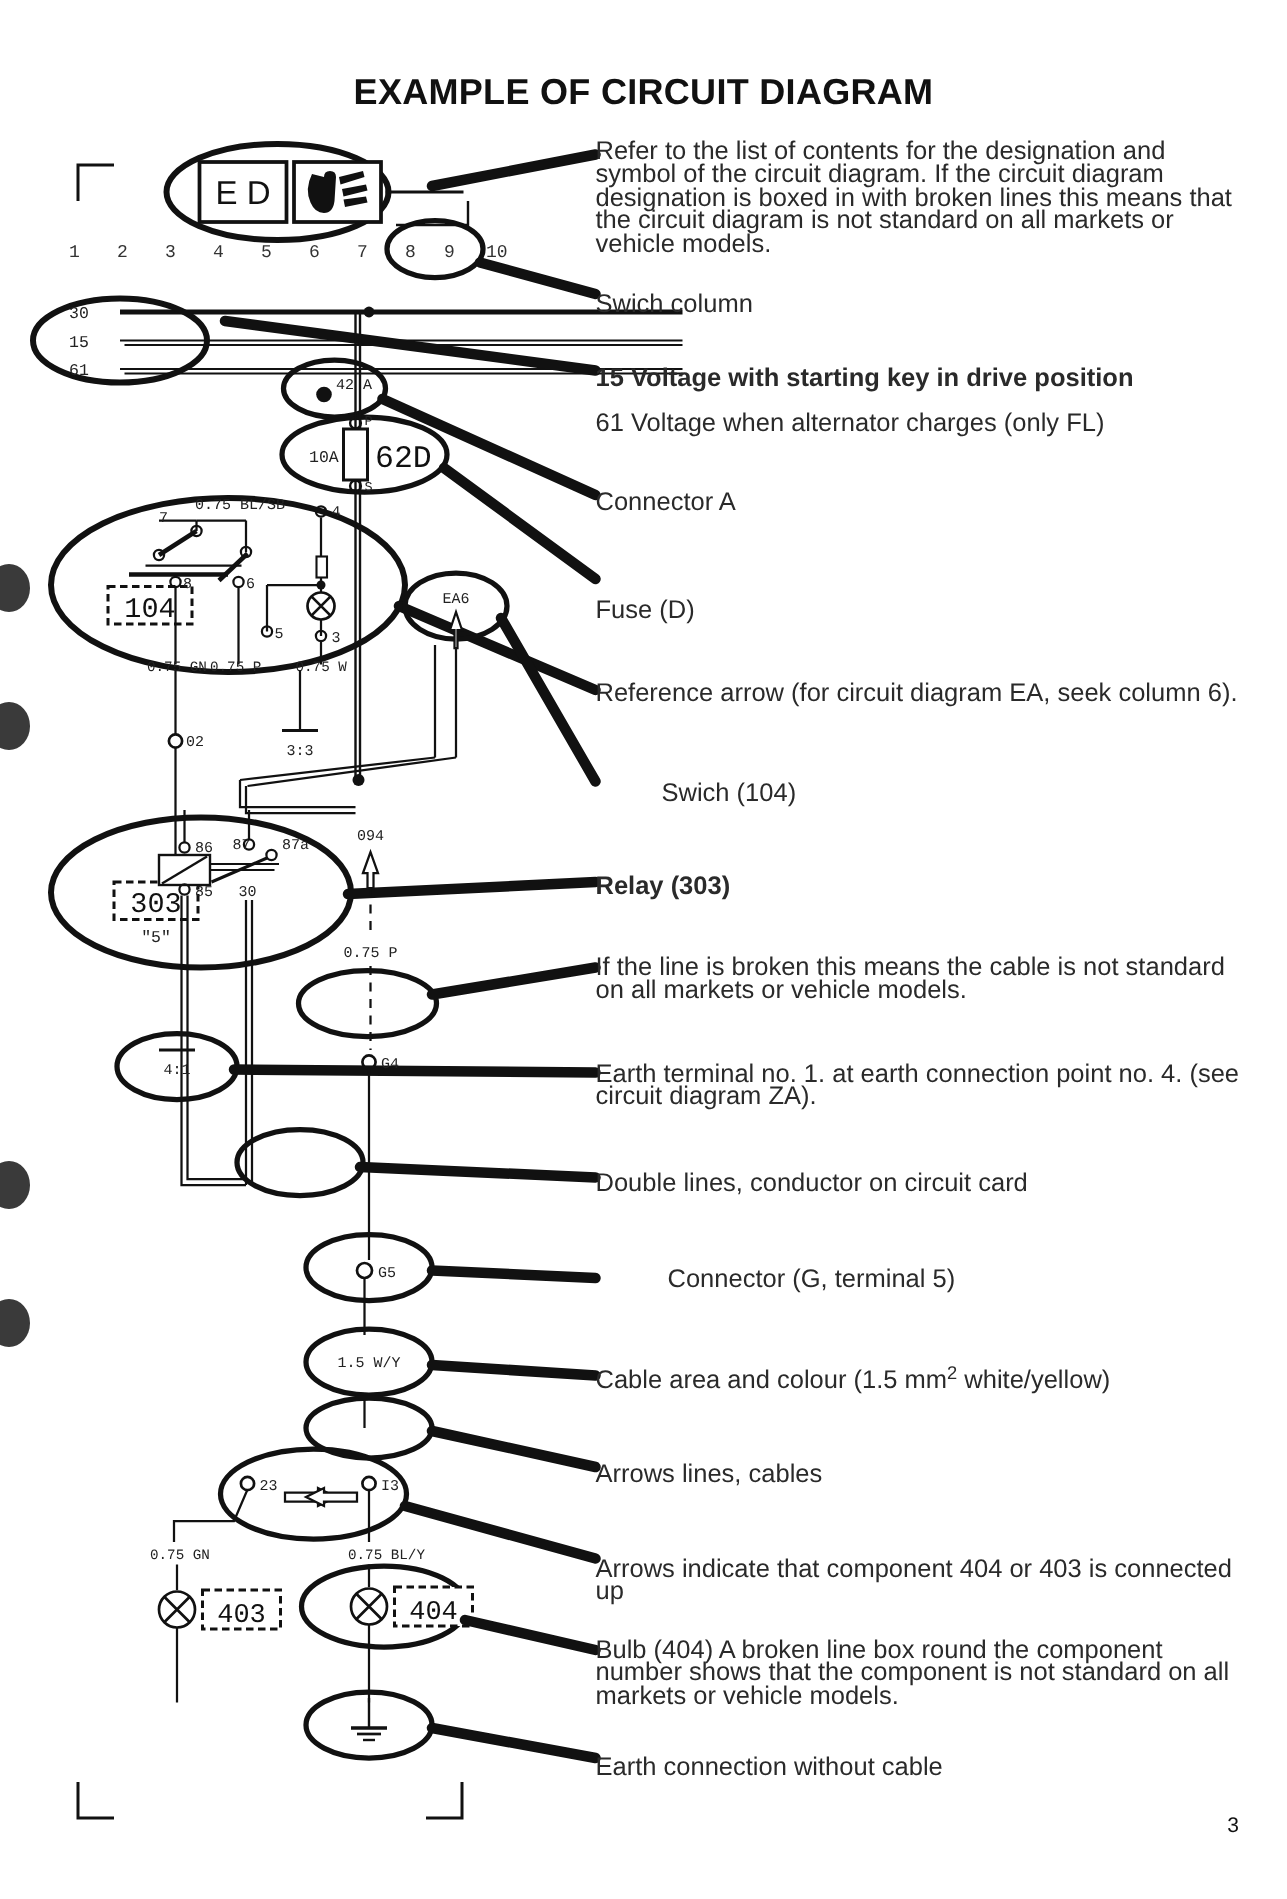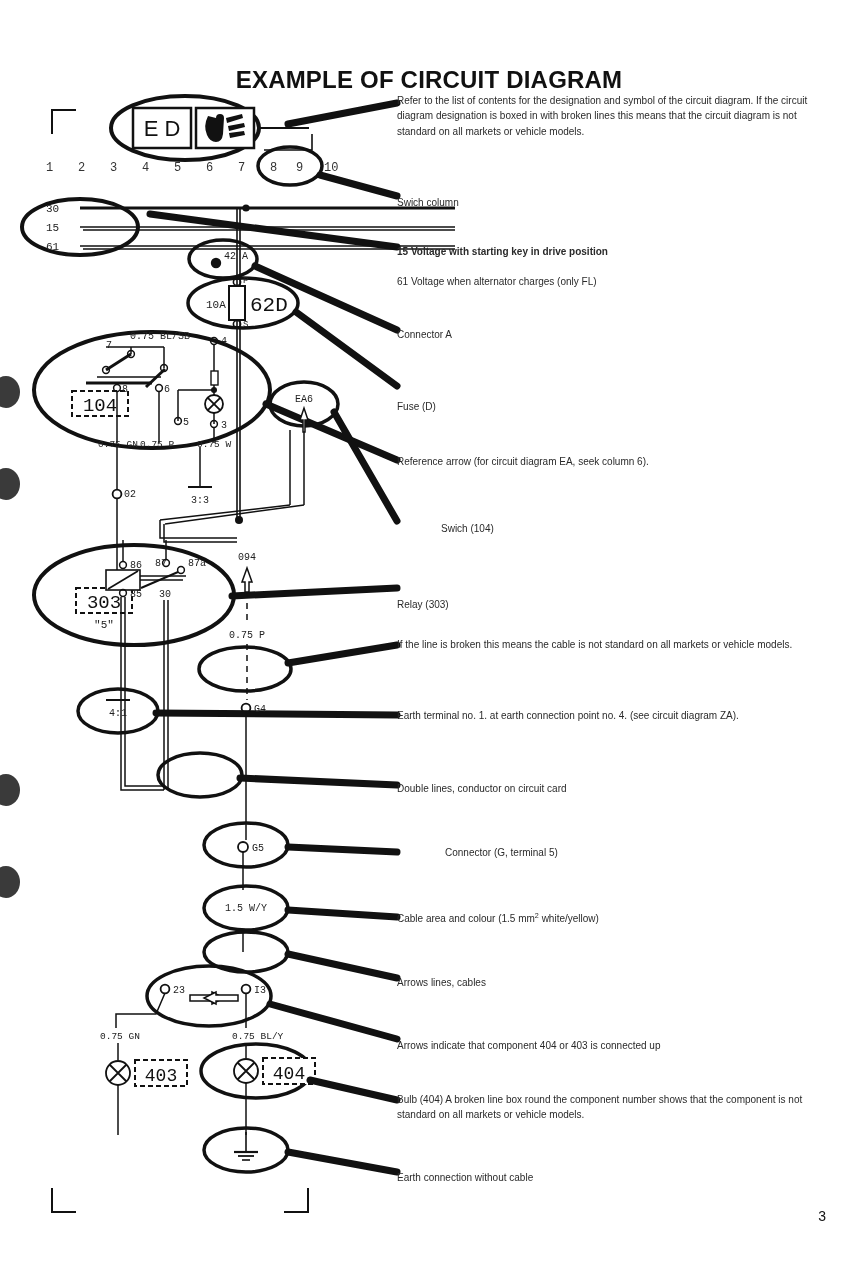--- a/index.html
+++ b/index.html
@@ -22,26 +22,25 @@
   #title {
     position: absolute;
     left: 0;
     top: 48px;
     width: 858px;
     text-align: center;
     font-size: 24px;
     font-weight: bold;
     letter-spacing: 0.2px;
     color: #111111;
-    margin-top: 18px;
   }
   
   .note {
     position: absolute;
-    font-size: 10px;
+    font-size: 17px;
     line-height: 15.4px;
     color: #2a2a2a;
     width: 436px;
     left: 397px;
   }
   
   #diagram {
     position: absolute;
     left: 0;
     top: 0;
@@ -383,21 +382,21 @@
   </svg>
 
   <div class="note" style="top:93px;">Refer to the list of contents for the designation and symbol of the circuit diagram. If the circuit diagram designation is boxed in with broken lines this means that the circuit diagram is not standard on all markets or vehicle models.</div>
   <div class="note" style="top:195px;">Swich column</div>
   <div class="note" style="top:244px;font-weight:bold;">15 Voltage with starting key in drive position</div>
   <div class="note" style="top:274px;">61 Voltage when alternator charges (only FL)</div>
   <div class="note" style="top:399px;">Fuse (D)</div>
   <div class="note" style="top:327px;">Connector A</div>
   <div class="note" style="top:454px;">Reference arrow (for circuit diagram EA, seek column 6).</div>
   <div class="note" style="top:521px;margin-left:44px;">Swich (104)</div>
-  <div class="note" style="top:597px;">Relay (303)</div>
+  <div class="note" style="top:583px;font-weight:bold;">Relay (303)</div>
   <div class="note" style="top:637px;">If the line is broken this means the cable is not standard on all markets or vehicle models.</div>
   <div class="note" style="top:708px;">Earth terminal no. 1. at earth connection point no. 4. (see circuit diagram ZA).</div>
   <div class="note" style="top:781px;">Double lines, conductor on circuit card</div>
   <div class="note" style="top:845px;margin-left:48px;">Connector (G, terminal 5)</div>
   <div class="note" style="top:908px;">Cable area and colour (1.5 mm<sup>2</sup> white/yellow)</div>
   <div class="note" style="top:975px;">Arrows lines, cables</div>
   <div class="note" style="top:1038px;">Arrows indicate that component 404 or 403 is connected up</div>
   <div class="note" style="top:1092px;">Bulb (404) A broken line box round the component number shows that the component is not standard on all markets or vehicle models.</div>
   <div class="note" style="top:1170px;">Earth connection without cable</div>
 

